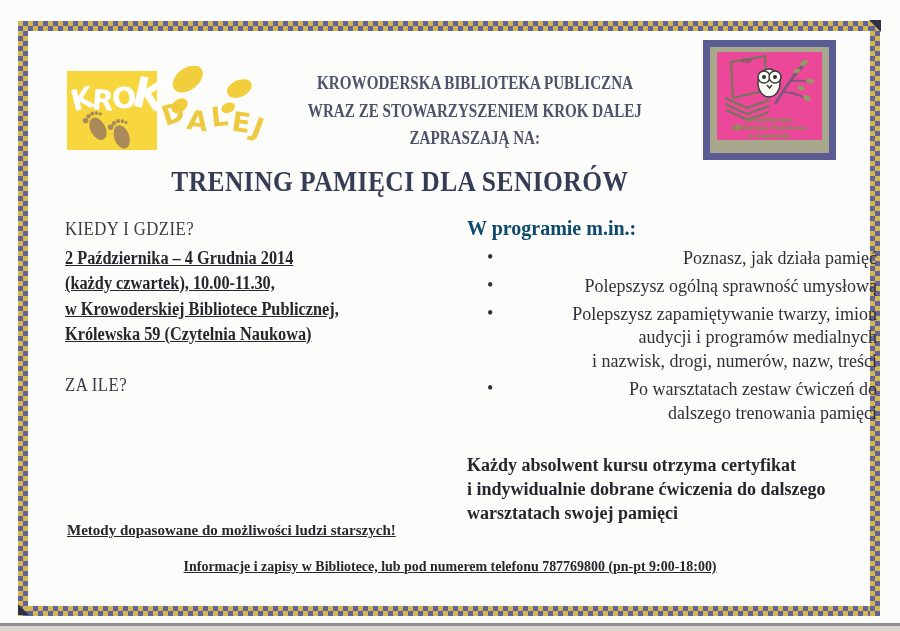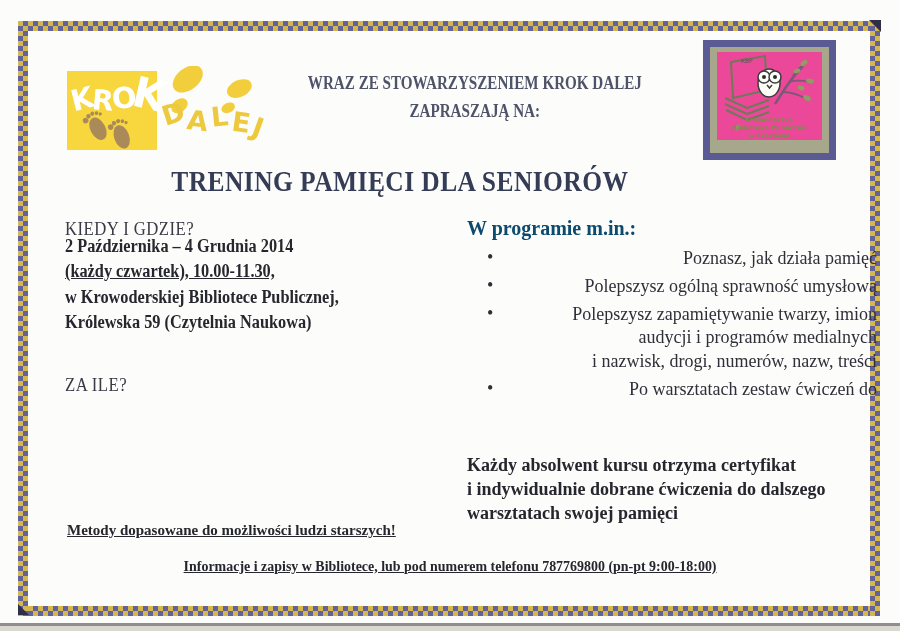--- a/index.html
+++ b/index.html
@@ -51,21 +51,21 @@
     font-weight:bold;color:#353c55;font-size:30px;line-height:34px;}
   .title .squeeze{display:inline-block;transform:scaleX(0.85);transform-origin:center;white-space:nowrap;letter-spacing:0.5px;}
 
   
   .h-left{position:absolute;left:65px;font-size:19px;color:#3a3a46;letter-spacing:0.5px;white-space:nowrap;
     transform:scaleX(0.88);transform-origin:0 0;}
   .kiedy-h{top:218px;}
   .zaile-h{top:374px;}
   .lines{position:absolute;color:#26262e;font-weight:bold;}
   .lines div{white-space:nowrap;transform:scaleX(0.88);transform-origin:0 0;}
-  .when-lines{left:65px;top:234px;font-size:18.5px;line-height:25.3px;}
+  .when-lines{left:65px;top:246px;font-size:18.5px;line-height:25.3px;text-decoration:underline;}
   .price-lines{left:65px;top:401px;font-size:18.5px;line-height:24.2px;}
   .u{text-decoration:underline;}
   .metody{position:absolute;left:67px;top:522px;font-size:15px;font-weight:bold;color:#26262e;
     text-decoration:underline;white-space:nowrap;}
 
   .prog-h{position:absolute;left:467px;top:217px;font-size:20px;font-weight:bold;color:#0c4a6e;white-space:nowrap;}
   .bullets{position:absolute;left:467px;top:247px;width:410px;color:#2f2f3a;font-size:18px;line-height:23.8px;}
   .bullet{position:relative;padding-left:40px;margin-bottom:4px;}
   .bullet .dot{position:absolute;left:20px;top:-1px;font-size:18px;color:#2f2f3a;}
   .bullet div{white-space:nowrap;text-align:right;}
@@ -123,20 +123,21 @@
         <ellipse cx="7" cy="-5" rx="13" ry="8.5"></ellipse>
         <ellipse cx="-11" cy="8" rx="7" ry="5"></ellipse>
       </g>
     </g>
   </svg>
   <div class="dalej">
     <span class="d0">D</span><span class="d1">A</span><span class="d2">L</span><span class="d3">E</span><span class="d4">J</span>
   </div>
 
   <div class="org">
+    <div><span class="squeeze">KROWODERSKA BIBLIOTEKA PUBLICZNA</span></div>
     <div><span class="squeeze">WRAZ ZE STOWARZYSZENIEM KROK DALEJ</span></div>
     <div><span class="squeeze">ZAPRASZAJĄ NA:</span></div>
   </div>
 
   <div class="lib-box">
     <div class="lib-inner">
       <svg width="105" height="88" viewBox="0 0 105 88">
         <g stroke="#6d7a58" fill="none" stroke-width="2">
           <path d="M14,10 L48,4 L50,38 L16,46 Z"></path>
           <path d="M8,46 L30,56 L52,48"></path>
@@ -203,20 +204,21 @@
     </div>
     <div class="bullet">
       <span class="dot">•</span>
       <div>Polepszysz zapamiętywanie twarzy, imion</div>
       <div>audycji i programów medialnych</div>
       <div>i nazwisk, drogi, numerów, nazw, treści</div>
     </div>
     <div class="bullet">
       <span class="dot">•</span>
       <div>Po warsztatach zestaw ćwiczeń do</div>
+      <div>dalszego trenowania pamięci</div>
     </div>
   </div>
   <div class="prog-note">
     <div>Każdy absolwent kursu otrzyma certyfikat</div>
     <div>i  indywidualnie dobrane ćwiczenia do dalszego</div>
     <div>warsztatach swojej pamięci</div>
   </div>
 
   <div class="footer-line">
     <span class="squeeze">Informacje i zapisy w Bibliotece, lub pod numerem telefonu 787769800 (pn-pt 9:00-18:00)</span>

